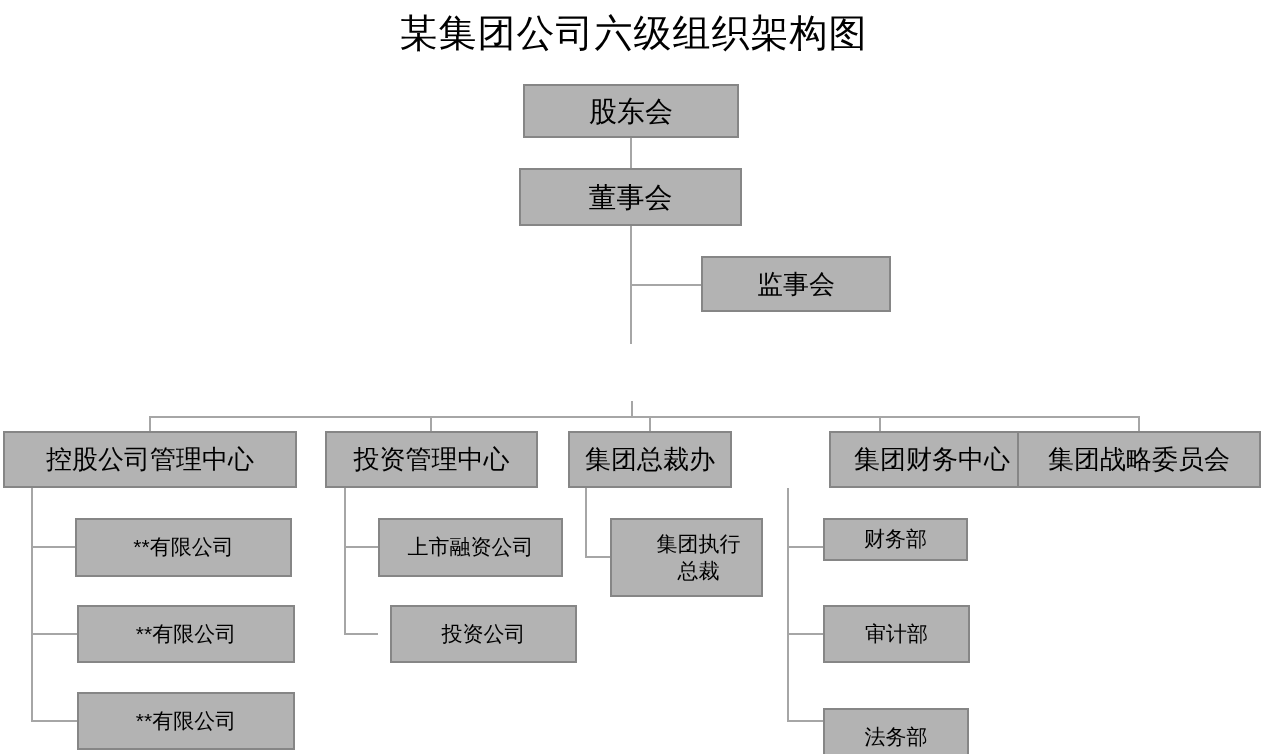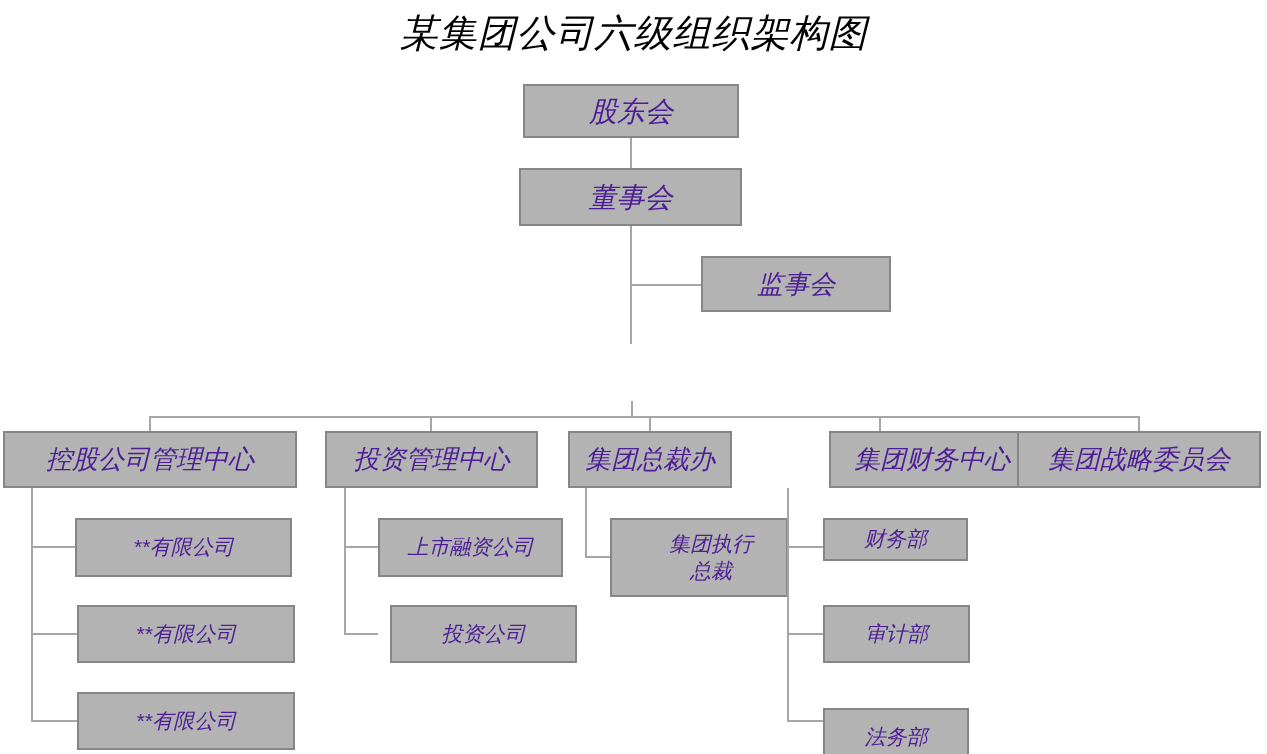--- a/index.html
+++ b/index.html
@@ -4,42 +4,41 @@
 <style>
   html, body { margin: 0; padding: 0; background: #ffffff; }
   .stage {
     position: relative;
     width: 1267px;
     height: 754px;
     background: #ffffff;
     overflow: hidden;
     font-family: "Liberation Sans", sans-serif;
     color: #000000;
-    font-style: italic;
   }
   .title {
     position: absolute;
     top: 8px;
     left: 0;
     width: 100%;
     text-align: center;
     font-size: 38px;
     letter-spacing: 1px;
     color: #000000;
   }
   .box {
     position: absolute;
     box-sizing: border-box;
     background: #b3b3b3;
     border: 2px solid #868686;
     display: flex;
     align-items: center;
     justify-content: center;
     text-align: center;
-    color: #4c1d95;
+    color: #000000;
   }
   .box > span { display: inline-block; white-space: nowrap; line-height: 1.25; }
   .box.wrap2 > span { white-space: normal; width: 104px; word-break: break-all; }
 
   .fs28 { font-size: 28px; }
   .fs26 { font-size: 26px; }
   .fs25 { font-size: 21px; }
 
   .vl { position: absolute; width: 2px; background: #a6a6a6; }
   .hl { position: absolute; height: 2px; background: #a6a6a6; }
@@ -56,21 +55,21 @@
   #b-d3 { left: 568px;  top: 431px; width: 164px; height: 57px; }
   #b-d4 { left: 781px;  top: 431px; width: 206px; height: 57px; margin-left: 48px; }
   #b-d5 { left: 1017px; top: 431px; width: 244px; height: 57px; }
 
   
   #b-c1a { left: 75px;  top: 518px; width: 217px; height: 59px; }
   #b-c1b { left: 77px;  top: 605px; width: 218px; height: 58px; }
   #b-c1c { left: 77px;  top: 692px; width: 218px; height: 58px; }
   #b-c2a { left: 378px; top: 518px; width: 185px; height: 59px; }
   #b-c2b { left: 390px; top: 605px; width: 187px; height: 58px; }
-  #b-c3a { left: 610px; top: 518px; width: 178px; height: 79px; padding-left: 24px; }
+  #b-c3a { left: 610px; top: 518px; width: 153px; height: 79px; padding-left: 24px; }
   #b-c4a { left: 823px; top: 518px; width: 145px; height: 43px; }
   #b-c4b { left: 823px; top: 605px; width: 147px; height: 58px; }
   #b-c4c { left: 823px; top: 692px; width: 146px; height: 58px; margin-top: 16px; }
 
   
   #v-root-board  { left: 630px; top: 138px; height: 30px; }
   #v-board-chair { left: 630px; top: 226px; height: 118px; }
   #h-sup         { left: 631px; top: 284px; width: 70px; }
   #v-chair-bus   { left: 631px; top: 401px; height: 17px; }
   #h-bus         { left: 149px; top: 416px; width: 991px; }

